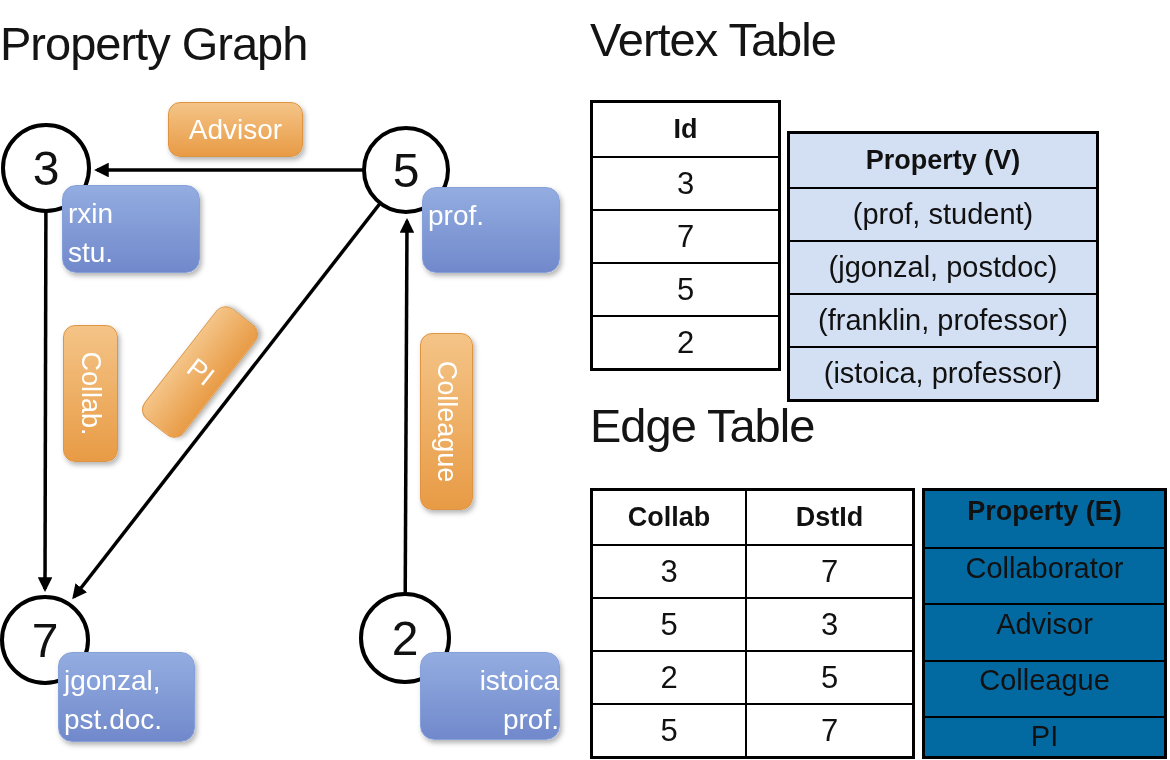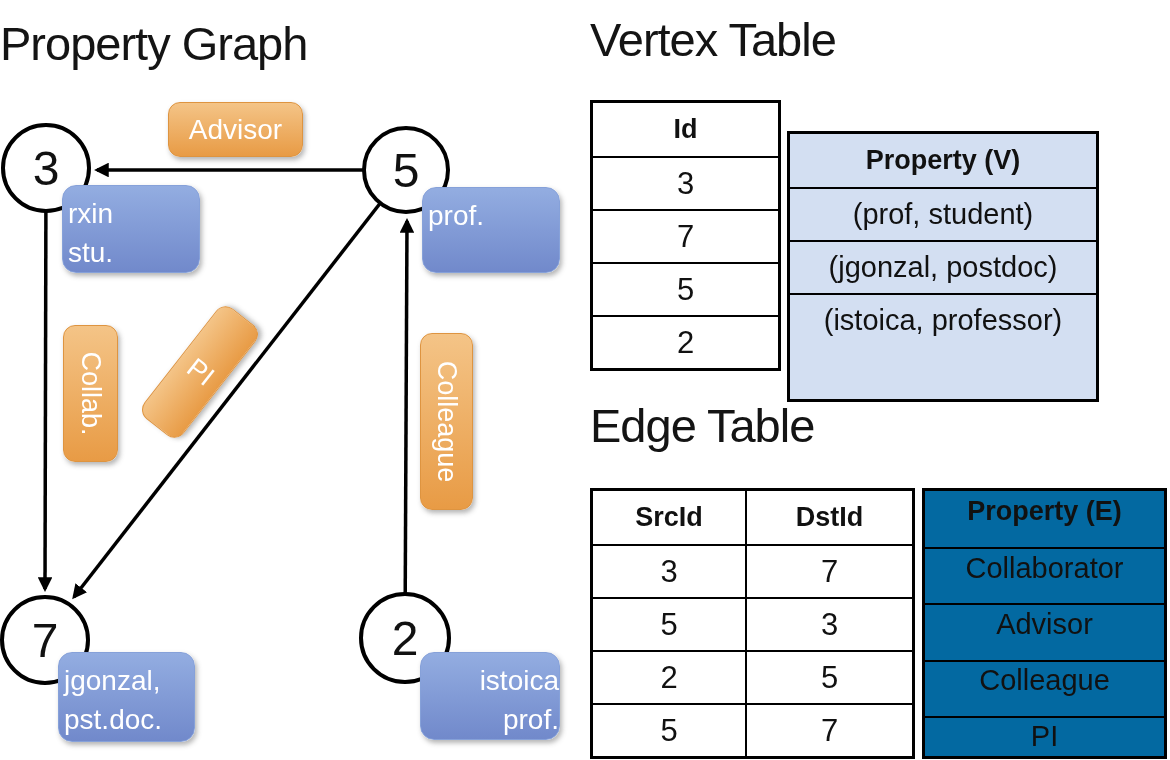--- a/index.html
+++ b/index.html
@@ -134,25 +134,26 @@
   <div class="cell hdr first">Id</div>
   <div class="cell num">3</div>
   <div class="cell num">7</div>
   <div class="cell num">5</div>
   <div class="cell num">2</div>
 </div>
 <div class="tblock" id="vtable-prop">
   <div class="cell hdr first">Property (V)</div>
   <div class="cell">(prof, student)</div>
   <div class="cell">(jgonzal, postdoc)</div>
+  <div class="cell">(franklin, professor)</div>
   <div class="cell">(istoica, professor)</div>
 </div>
 
 <div class="tblock" id="etable-ids">
-  <div class="cell hdr first">SrcId</div>
+  <div class="cell hdr first">Collab</div>
   <div class="cell hdr first col2">DstId</div>
   <div class="cell num">3</div>
   <div class="cell num col2">7</div>
   <div class="cell num">5</div>
   <div class="cell num col2">3</div>
   <div class="cell num">2</div>
   <div class="cell num col2">5</div>
   <div class="cell num">5</div>
   <div class="cell num col2">7</div>
 </div>

